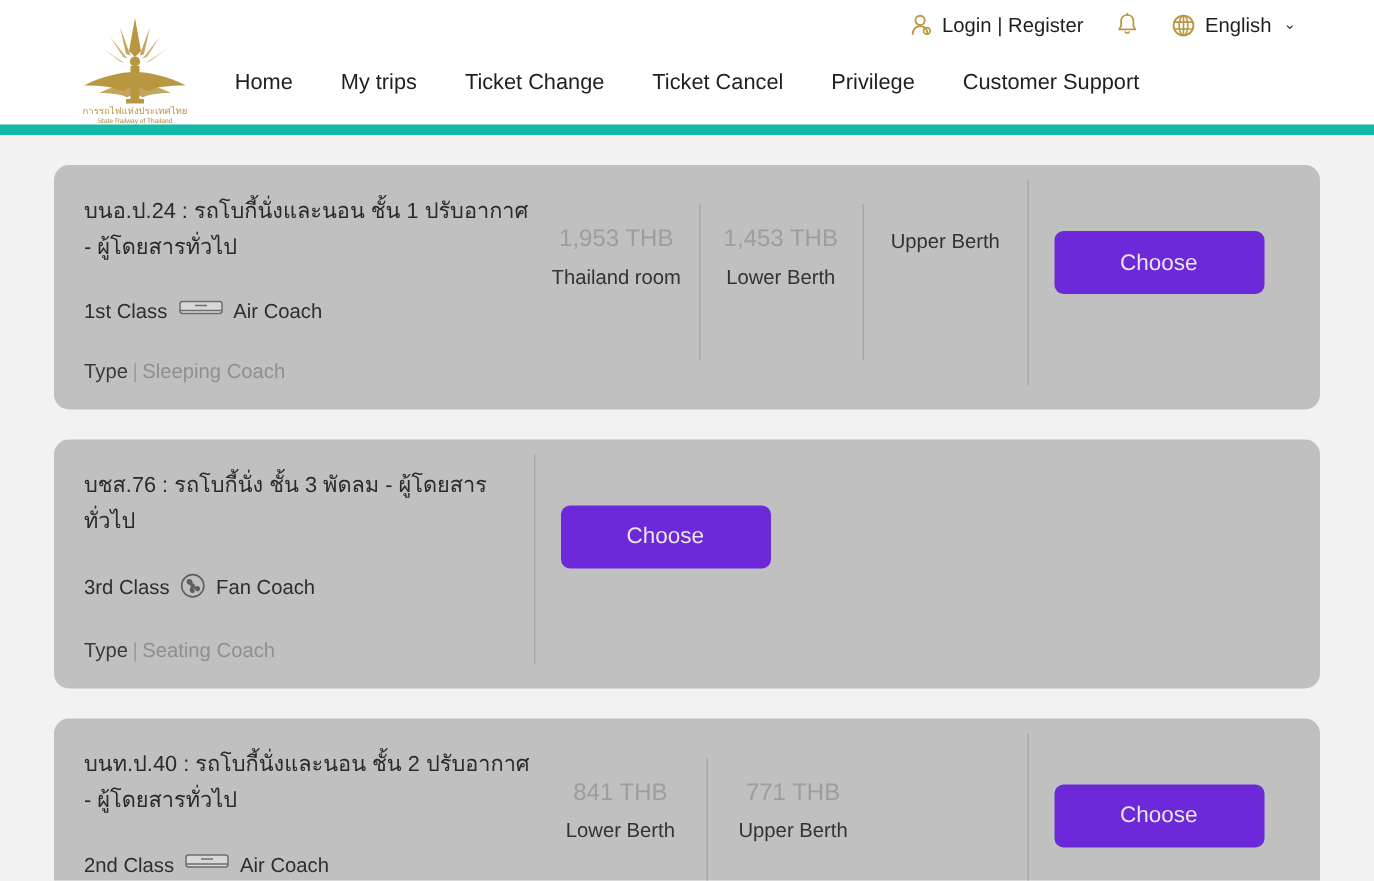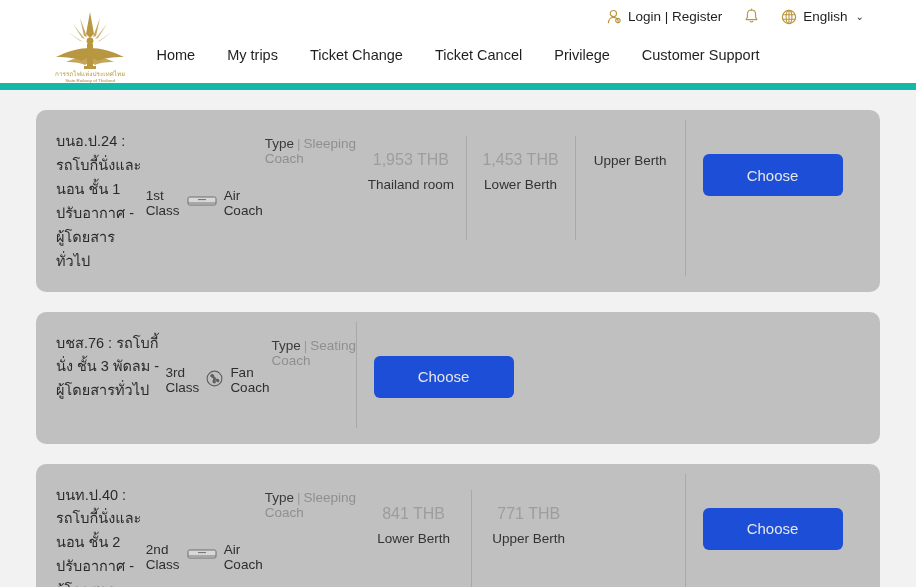--- a/index.html
+++ b/index.html
@@ -93,23 +93,23 @@
     align-items: stretch;
     padding: 18px 20px 18px 20px;
     min-height: 132px;
     position: relative;
   }
 
   .card-info {
     width: 300px;
     flex: 0 0 300px;
     display: flex;
-    flex-direction: row;
+    flex-direction: column;
     justify-content: flex-start;
-    gap: 2px;
+    gap: 18px;
     padding-top: 2px;
   }
 
   .coach-title {
     font-size: 14.5px;
     line-height: 1.65;
     color: #2a2a2a;
     font-weight: 400;
   }
 
@@ -182,21 +182,21 @@
     left: 0;
     top: -8px;
     bottom: -2px;
     width: 1px;
     background: #a9a9a9;
   }
 
   .choose-btn {
     width: 140px;
     height: 42px;
-    background: #1d4ed8;
+    background: #6d28d9;
     border: none;
     border-radius: 6px;
     color: #e6e6e6;
     font-size: 15px;
     font-family: inherit;
     cursor: pointer;
   }
 
   
   .coach-card.one-price .price-area { padding-left: 0; }

